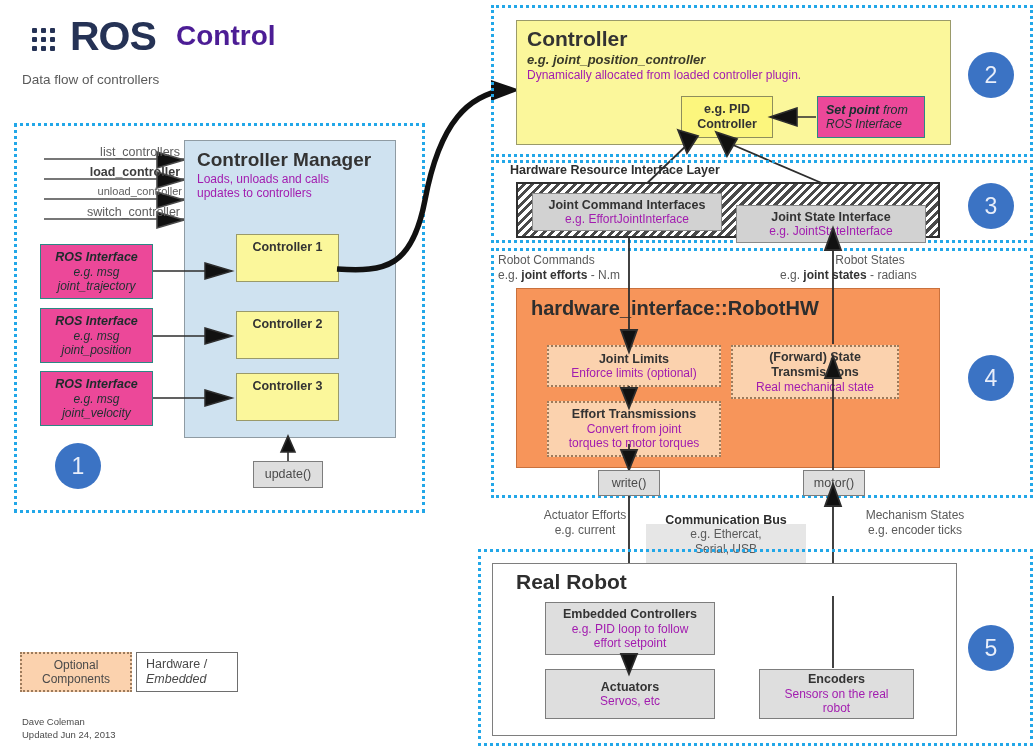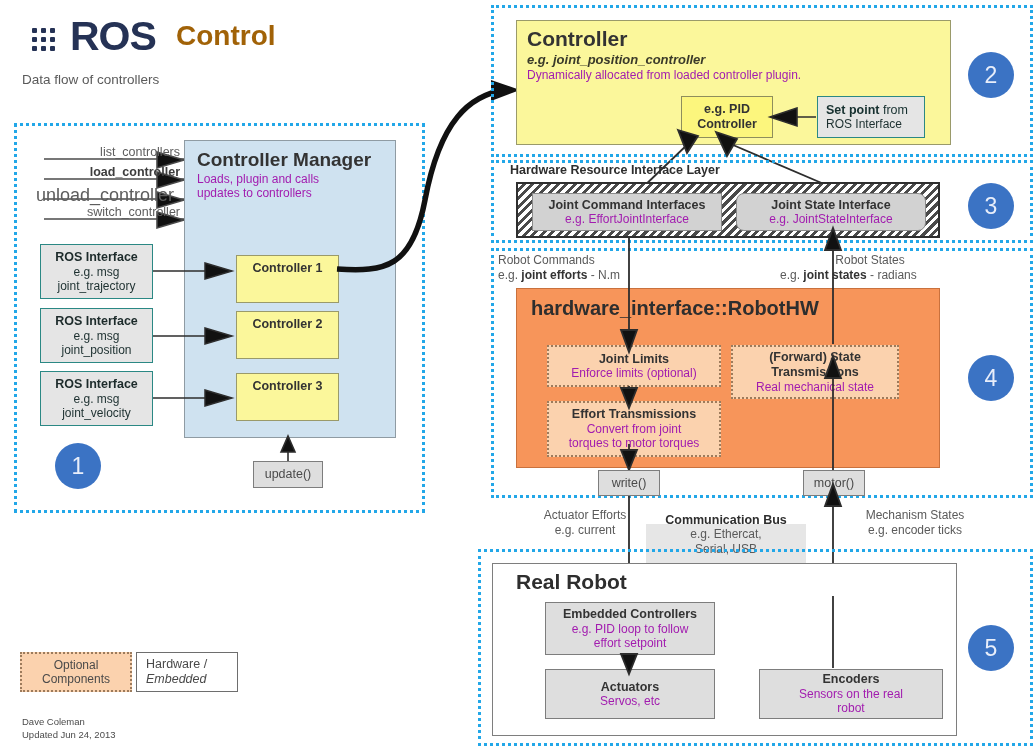--- a/index.html
+++ b/index.html
@@ -7,35 +7,35 @@
        font-family:"Liberation Sans",sans-serif;color:#3d3d3d;}
   .stage{position:absolute;left:0;top:0;width:1036px;height:753px;}
   .abs{position:absolute;box-sizing:border-box;}
 
   
   #ros-logo{left:18px;top:16px;width:270px;height:46px;}
   #ros-word{position:absolute;left:52px;top:-3px;font-size:41px;font-weight:bold;
             color:#253255;letter-spacing:-1px;font-family:"Liberation Sans",sans-serif;}
   #ros-dots{position:absolute;left:14px;top:12px;width:34px;height:24px;}
   #ros-dots i{position:absolute;width:5px;height:5px;background:#253255;border-radius:1px;}
-  #control-word{position:absolute;left:158px;top:4px;font-size:28px;font-weight:bold;color:#a16207;}
+  #control-word{position:absolute;left:158px;top:4px;font-size:28px;font-weight:bold;color:#4c1d95;}
   #subtitle{left:22px;top:72px;font-size:13.5px;color:#5a5a5a;}
 
   
   .panel{border:3px dotted #22a7e8;background:transparent;}
   .badge{border-radius:50%;background:#3b73c4;color:#e8eefa;
          display:flex;align-items:center;justify-content:center;
          font-size:23px;width:46px;height:46px;}
 
   
   .node{border:1.6px solid #8a8a8a;display:flex;flex-direction:column;
         align-items:center;justify-content:center;text-align:center;line-height:1.18;}
   .t1{font-size:12.5px;font-weight:bold;color:#333;}
   .t2{font-size:12px;color:#a21caf;}
-  .teal{background:#e5e5e5;border-color:#2b8884;}
+  .teal{background:#ec4899;border-color:#2b8884;font-style:italic;}
   .teal .t1{color:#1d2b2b;} .teal .t2{color:#1d3030;}
   .yellow{background:#fbf79b;border-color:#9a9a6a;}
   .lightblue{background:#cfe2f0;border-color:#8f9ba3;}
   .grey{background:#dedede;border-color:#7d7d7d;}
   .orange{background:#f7955a;border:1.6px solid #c9713d;}
   .peach{background:#fbd2ae;border:2px dotted #9c7b5c;}
   .white{background:#ffffff;border:1.8px solid #7e7e7e;}
   .hdr-mid{font-size:18px;font-weight:bold;color:#333;}
   .ital{font-style:italic;font-weight:bold;font-size:13px;color:#3a3a2a;}
 
@@ -84,27 +84,27 @@
       <line x1="44" y1="179" x2="184" y2="179"></line>
         <polygon points="157,172 184,180 157,188"></polygon>
       <line x1="44" y1="199" x2="184" y2="199"></line>
         <polygon points="157,192 184,200 157,208"></polygon>
       <line x1="44" y1="219" x2="184" y2="219"></line>
         <polygon points="157,212 184,220 157,228"></polygon>
     </g>
   </svg>
   <div class="abs" style="left:50px;top:145px;width:130px;text-align:right;font-size:12.5px;color:#5d5d5d;">list_controllers</div>
   <div class="abs" style="left:46px;top:165px;width:134px;text-align:right;font-size:12.5px;font-weight:bold;color:#3d3d3d;">load_controller</div>
-  <div class="abs" style="left:36px;top:185px;width:138px;text-align:right;font-size:18px;color:#5d5d5d;">unload_controller</div>
+  <div class="abs" style="left:44px;top:185px;width:138px;text-align:right;font-size:11px;color:#5d5d5d;">unload_controller</div>
   <div class="abs" style="left:42px;top:205px;width:138px;text-align:right;font-size:12.5px;color:#5d5d5d;">switch_controller</div>
 
   <div class="abs lightblue" style="left:184px;top:140px;width:212px;height:298px;border:1.6px solid #8f9ba3;">
     <div class="abs" style="left:12px;top:8px;" class2="">
       <div class="hdr-mid" style="font-size:19px;">Controller Manager</div>
-      <div class="t2" style="text-align:left;margin-top:1px;">Loads, plugin and calls</div>
+      <div class="t2" style="text-align:left;margin-top:1px;">Loads, unloads and calls</div>
       <div class="t2" style="text-align:left;">updates to controllers</div>
     </div>
   </div>
 
   <div class="abs node teal" style="left:40px;top:244px;width:113px;height:55px;">
     <div class="t1">ROS Interface</div>
     <div class="t2">e.g. msg</div>
     <div class="t2">joint_trajectory</div>
   </div>
   <div class="abs node teal" style="left:40px;top:308px;width:113px;height:55px;">
@@ -122,21 +122,21 @@
     <g stroke="#2d2d2d" stroke-width="1.5" fill="#111">
       <line x1="153" y1="271" x2="228" y2="271"></line>
         <polygon points="205,263 232,271 205,279"></polygon>
       <line x1="153" y1="336" x2="228" y2="336"></line>
         <polygon points="205,328 232,336 205,344"></polygon>
       <line x1="153" y1="398" x2="228" y2="398"></line>
         <polygon points="205,390 232,398 205,406"></polygon>
     </g>
   </svg>
 
-  <div class="abs node yellow" style="left:236px;top:255px;width:103px;height:48px;justify-content:flex-start;padding-top:5px;">
+  <div class="abs node yellow" style="left:236px;top:234px;width:103px;height:48px;justify-content:flex-start;padding-top:5px;">
     <div class="t1">Controller 1</div>
   </div>
   <div class="abs node yellow" style="left:236px;top:311px;width:103px;height:48px;justify-content:flex-start;padding-top:5px;">
     <div class="t1">Controller 2</div>
   </div>
   <div class="abs node yellow" style="left:236px;top:373px;width:103px;height:48px;justify-content:flex-start;padding-top:5px;">
     <div class="t1">Controller 3</div>
   </div>
 
   <div class="abs node grey" style="left:253px;top:461px;width:70px;height:27px;">
@@ -196,21 +196,21 @@
   <div class="abs panel" style="left:491px;top:160px;width:542px;height:83px;"></div>
   <div class="abs badge" style="left:968px;top:183px;">3</div>
 
   <div class="abs" style="left:510px;top:163px;font-size:12.5px;font-weight:bold;color:#2e2e2e;">Hardware Resource Interface Layer</div>
 
   <div class="abs hatch" style="left:516px;top:182px;width:424px;height:56px;">
     <div class="abs node grey" style="left:14px;top:9px;width:190px;height:38px;background:#d2d2d2;border-color:#8a8a8a;">
       <div class="t1">Joint Command Interfaces</div>
       <div class="t2">e.g. EffortJointInterface</div>
     </div>
-    <div class="abs node grey" style="left:218px;top:9px;width:190px;height:38px;background:#d2d2d2;border-color:#8a8a8a;border-radius:8px;">
+    <div class="abs node grey" style="left:218px;top:21px;width:190px;height:38px;background:#d2d2d2;border-color:#8a8a8a;">
       <div class="t1">Joint State Interface</div>
       <div class="t2">e.g. JointStateInterface</div>
     </div>
   </div>
 
   <div class="abs panel" style="left:491px;top:248px;width:542px;height:250px;"></div>
   <div class="abs badge" style="left:968px;top:355px;">4</div>
 
   <div class="abs lbl" style="left:498px;top:253px;width:200px;">
     <div>Robot Commands</div>
@@ -302,21 +302,21 @@
       <div class="t1">Embedded Controllers</div>
       <div class="t2">e.g. PID loop to follow</div>
       <div class="t2">effort setpoint</div>
     </div>
 
     <div class="abs node grey" style="left:52px;top:105px;width:170px;height:50px;">
       <div class="t1">Actuators</div>
       <div class="t2">Servos, etc</div>
     </div>
 
-    <div class="abs node grey" style="left:266px;top:105px;width:184px;height:50px;">
+    <div class="abs node grey" style="left:266px;top:105px;width:155px;height:50px;">
       <div class="t1">Encoders</div>
       <div class="t2">Sensors on the real</div>
       <div class="t2">robot</div>
     </div>
   </div>
 
   <svg width="1036" height="753">
     <g stroke="#2d2d2d" stroke-width="1.8" fill="#111">
       <line x1="629" y1="654" x2="629" y2="658"></line>
         <polygon points="621,654 629,674 637,654"></polygon>

